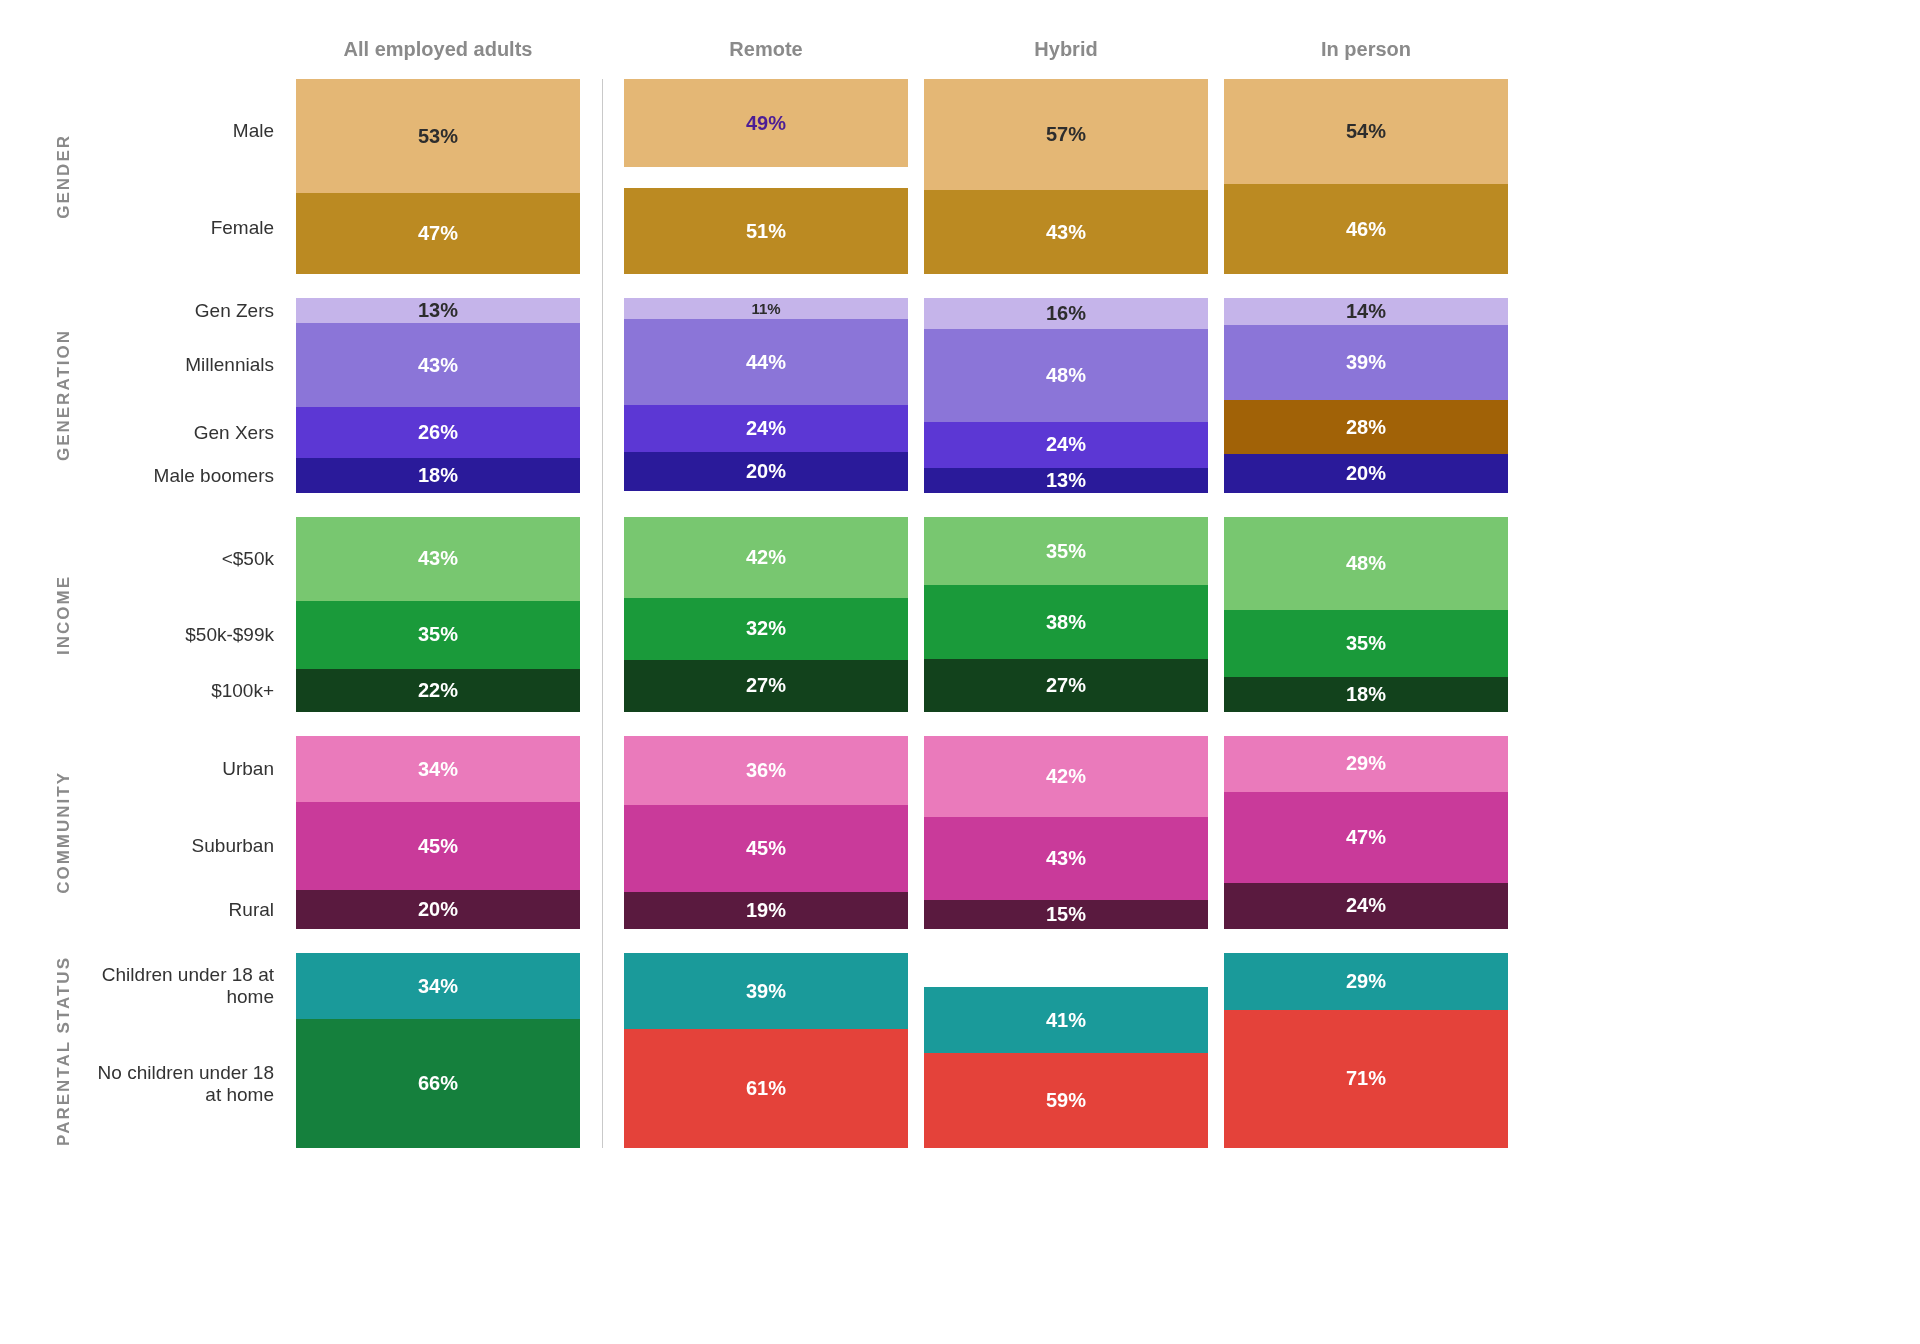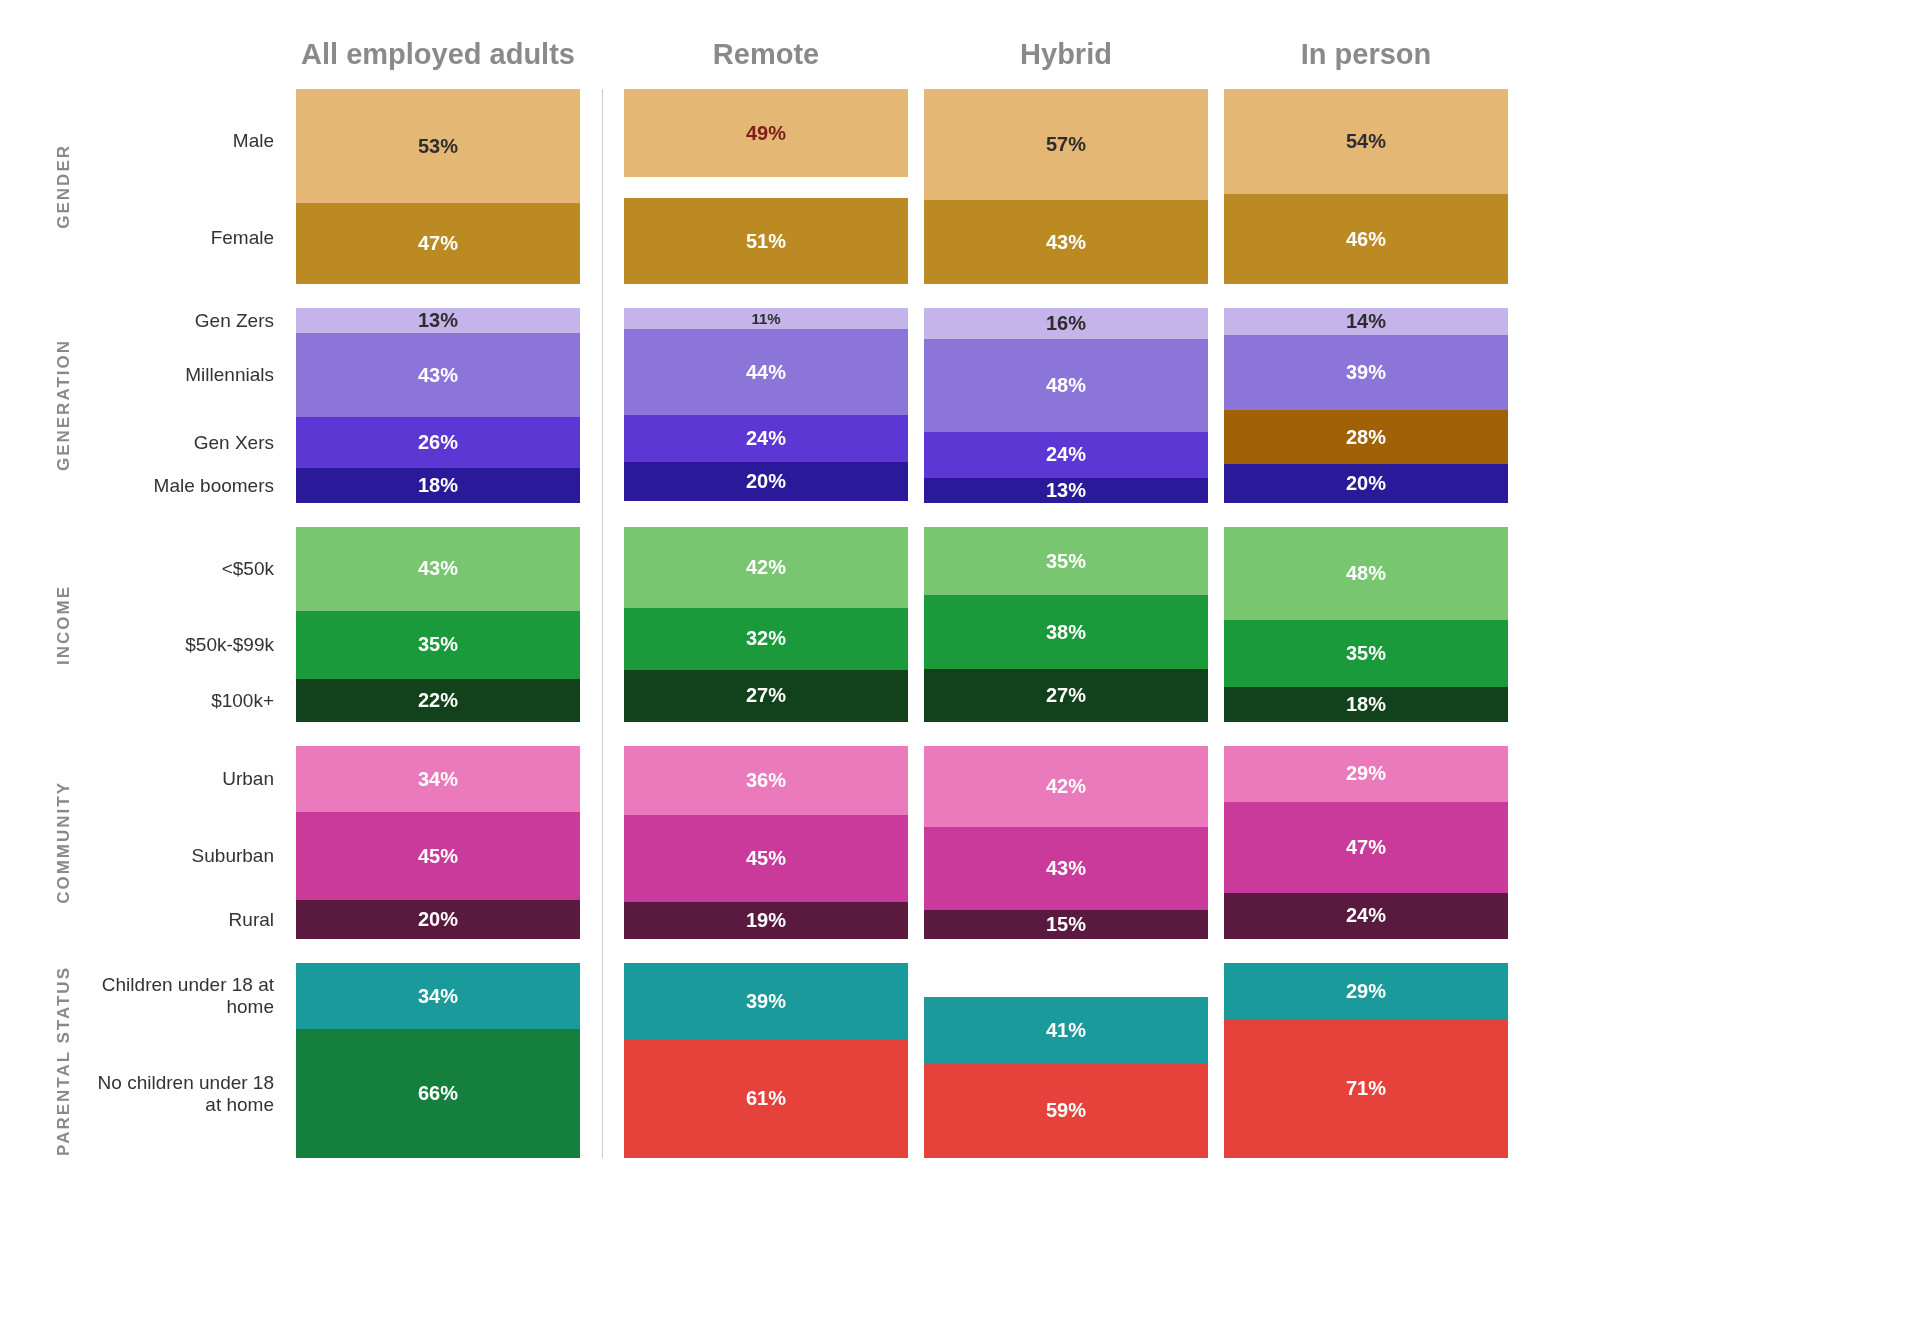--- a/index.html
+++ b/index.html
@@ -10,21 +10,21 @@
     padding: 30px 40px;
     color: #333;
   }
   .chart {
     display: grid;
     grid-template-columns: 48px 200px 300px 28px 300px 300px 300px;
     align-items: stretch;
   }
   .col-header {
     font-weight: 700;
-    font-size: 29px;
+    font-size: 20px;
     color: #8a8a8a;
     text-align: center;
     padding: 8px 4px 18px 4px;
   }
   .group-label-wrap {
     display: flex;
     align-items: center;
     justify-content: center;
   }
   .group-label {
@@ -89,21 +89,21 @@
       <div class="row-label" style="flex: 47 0 0px;">Female</div>
     </div>
     <div class="stack" style="height: 195px;">
       <div class="seg" style="height: 130px; background: rgb(228, 183, 117); color: rgb(45, 45, 45);">53%</div>
       <div class="seg" style="height: 91.65px; background: rgb(187, 138, 34); color: rgb(255, 255, 255);">47%</div>
     </div>
     <div style="display: flex; justify-content: center; height: 195px;">
       <div style="border-left: 1px solid rgb(201, 201, 201); height: 100%;"></div>
     </div>
     <div class="stack" style="height: 195px;">
-      <div class="seg" style="height: 102px; background: rgb(228, 183, 117); color: #7f1d1d;">49%</div>
+      <div class="seg" style="height: 102px; background: rgb(228, 183, 117); color: #4c1d95;">49%</div>
       <div class="seg" style="height: 99.45px; background: rgb(187, 138, 34); color: rgb(255, 255, 255); margin-top: 21px;">51%</div>
     </div>
     <div class="stack" style="height: 195px;">
       <div class="seg" style="height: 111.15px; background: rgb(228, 183, 117); color: rgb(45, 45, 45);">57%</div>
       <div class="seg" style="height: 83.85px; background: rgb(187, 138, 34); color: rgb(255, 255, 255);">43%</div>
     </div>
     <div class="stack" style="height: 195px;">
       <div class="seg" style="height: 105.3px; background: rgb(228, 183, 117); color: rgb(45, 45, 45);">54%</div>
       <div class="seg" style="height: 89.7px; background: rgb(187, 138, 34); color: rgb(255, 255, 255);">46%</div>
     </div>

